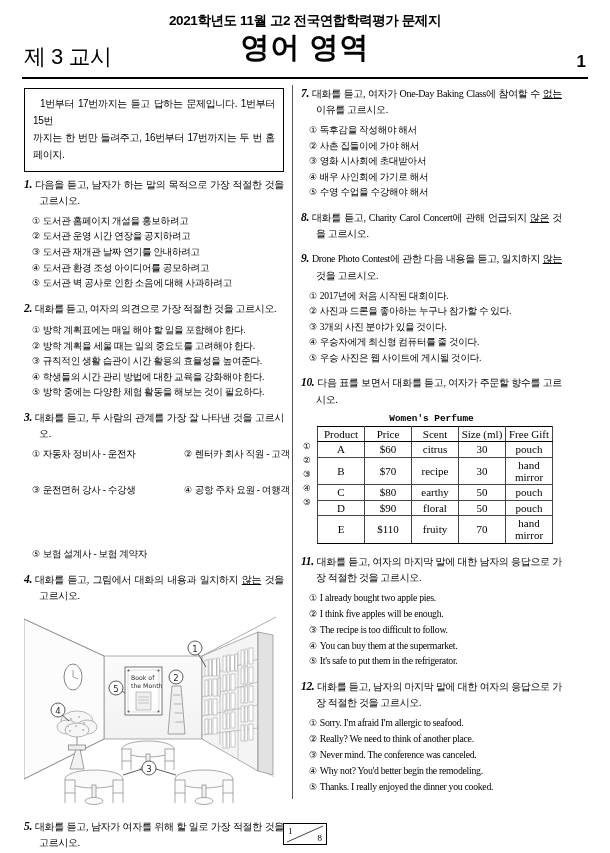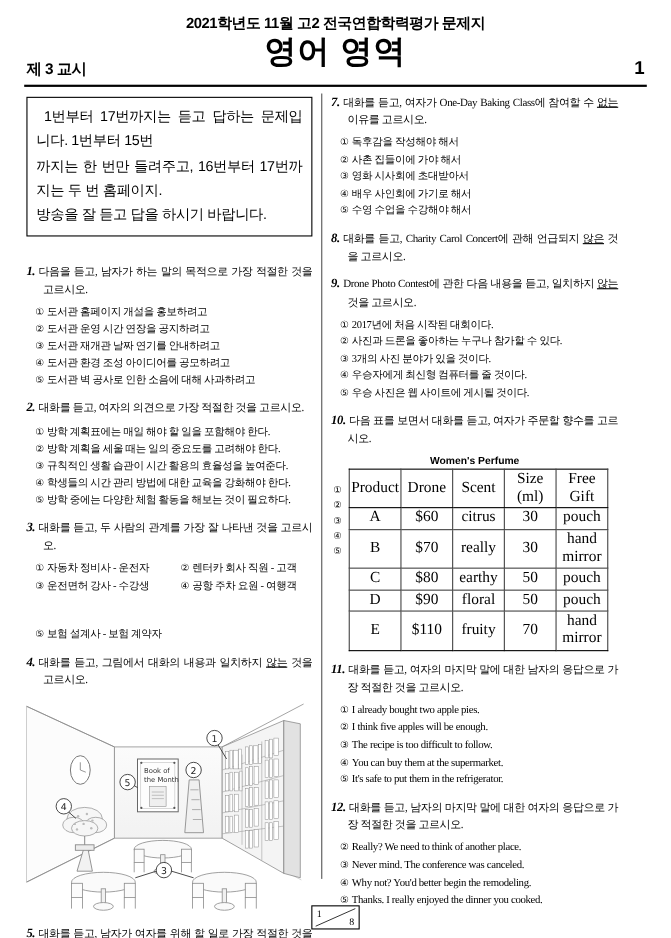--- a/index.html
+++ b/index.html
@@ -46,22 +46,22 @@
   .period-row {
     display: flex;
     align-items: flex-end;
     justify-content: space-between;
     margin-top: -18px;
     padding: 0 2px;
     height: 26px;
   }
   .period {
     font-family: "Liberation Sans", sans-serif;
-    font-weight: bold;
-    font-size: 14px;
+    font-weight: normal;
+    font-size: 22px;
     letter-spacing: -0.5px;
   }
   .page-no {
     font-family: "Liberation Sans", sans-serif;
     font-weight: bold;
     font-size: 17px;
   }
   .rule {
     height: 2px;
     background: #000;
@@ -80,23 +80,23 @@
     width: 277px;
     box-sizing: border-box;
     padding: 0 8px;
   }
   .col.left { border-right: 1px solid #555; }
 
   
   .instruction-box {
     border: 1px solid #000;
     padding: 6px 8px 7px 8px;
-    margin: 3px 0 24px 0;
+    margin: 3px 0 4px 0;
     font-family: "Liberation Sans", sans-serif;
-    font-size: 13px;
+    font-size: 10px;
     line-height: 1.72;
     letter-spacing: -0.35px;
     text-align: justify;
   }
   .instruction-box p { margin: 0; }
   .instruction-box p:first-child { text-indent: 7px; }
 
   
   .q {
     margin: 0 0 9px 0;
@@ -132,49 +132,50 @@
   .cn {
     font-family: "DejaVu Sans", sans-serif;
     font-size: 9px;
     padding-right: 3px;
   }
   
   .choices.grid2 {
     display: grid;
     grid-template-columns: 132px 1fr;
     column-gap: 0;
+    gap: 20px;
   }
   .choices.grid2 .choice.span { grid-column: 1 / -1; margin-top: 29px; }
   
   .choices.grid3 {
     display: grid;
     grid-template-columns: 88px 78px 1fr;
   }
   .choices.latin { font-family: "Liberation Serif", serif; font-size: 9.8px; }
 
   
   .illus {
     margin: 6px 0 8px 0;
     width: 258px;
     height: 200px;
   }
 
   
   .tbl-title {
     text-align: center;
-    font-family: Liberation Sans, sans-serif;
+    font-family: Liberation Mono, monospace;
     font-weight: bold;
     font-size: 9.4px;
     margin: 6px 0 2px 0;
   }
   table.perfume {
     border-collapse: collapse;
     width: 236px;
     margin: 0 0 0 16px;
-    font-size: 14px;
+    font-size: 11px;
     table-layout: fixed;
   }
   table.perfume th, table.perfume td {
     border: 1px solid #444;
     text-align: center;
     padding: 1px 0 1.5px 0;
     height: 12px;
     font-weight: normal;
   }
   table.perfume thead th { border-top: 1.6px solid #000; border-bottom: 1.6px solid #000; }
@@ -228,21 +229,20 @@
   </div>
   <div class="rule"></div>
 
   <div class="columns">
 
     <div class="col left">
 
       <div class="instruction-box">
         <p>1번부터 17번까지는 듣고 답하는 문제입니다. 1번부터 15번</p>
         <p>까지는 한 번만 들려주고, 16번부터 17번까지는 두 번 홈페이지.</p>
-        <p>방송을 잘 듣고 답을 하시기 바랍니다.</p>
       </div>
 
       <div class="q">
         <div class="q-stem">
           <span class="q-num">1.</span><span>다음을 듣고, 남자가 하는 말의 목적으로 가장 적절한 것을 고르시오.</span>
         </div>
         <div class="choices">
           <span class="choice"><span class="cn">①</span><span>도서관 홈페이지 개설을 홍보하려고</span></span>
           <span class="choice"><span class="cn">②</span><span>도서관 운영 시간 연장을 공지하려고</span></span>
           <span class="choice"><span class="cn">③</span><span>도서관 재개관 날짜 연기를 안내하려고</span></span>
@@ -536,38 +536,38 @@
             <div>①</div>
             <div>②</div>
             <div>③</div>
             <div>④</div>
             <div>⑤</div>
           </div>
           <table class="perfume">
             <thead>
               <tr>
                 <th>Product</th>
-                <th>Drone</th>
+                <th>Price</th>
                 <th>Scent</th>
                 <th>Size (ml)</th>
                 <th>Free Gift</th>
               </tr>
             </thead>
             <tbody>
               <tr>
                 <td>A</td>
                 <td>$60</td>
                 <td>citrus</td>
                 <td>30</td>
                 <td>pouch</td>
               </tr>
               <tr>
                 <td>B</td>
                 <td>$70</td>
-                <td>really</td>
+                <td>recipe</td>
                 <td>30</td>
                 <td>hand mirror</td>
               </tr>
               <tr>
                 <td>C</td>
                 <td>$80</td>
                 <td>earthy</td>
                 <td>50</td>
                 <td>pouch</td>
               </tr>
@@ -601,20 +601,21 @@
           <span class="choice"><span class="cn">④</span><span>You can buy them at the supermarket.</span></span>
           <span class="choice"><span class="cn">⑤</span><span>It's safe to put them in the refrigerator.</span></span>
         </div>
       </div>
 
       <div class="q">
         <div class="q-stem">
           <span class="q-num">12.</span><span>대화를 듣고, 남자의 마지막 말에 대한 여자의 응답으로 가장 적절한 것을 고르시오.</span>
         </div>
         <div class="choices latin">
+          <span class="choice"><span class="cn">①</span><span>Sorry. I'm afraid I'm allergic to seafood.</span></span>
           <span class="choice"><span class="cn">②</span><span>Really? We need to think of another place.</span></span>
           <span class="choice"><span class="cn">③</span><span>Never mind. The conference was canceled.</span></span>
           <span class="choice"><span class="cn">④</span><span>Why not? You'd better begin the remodeling.</span></span>
           <span class="choice"><span class="cn">⑤</span><span>Thanks. I really enjoyed the dinner you cooked.</span></span>
         </div>
       </div>
 
     </div>
   </div>
 

